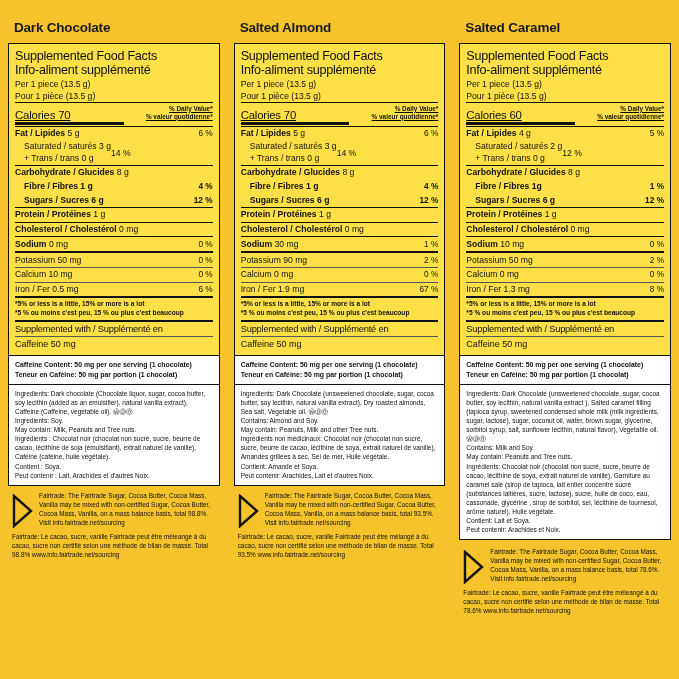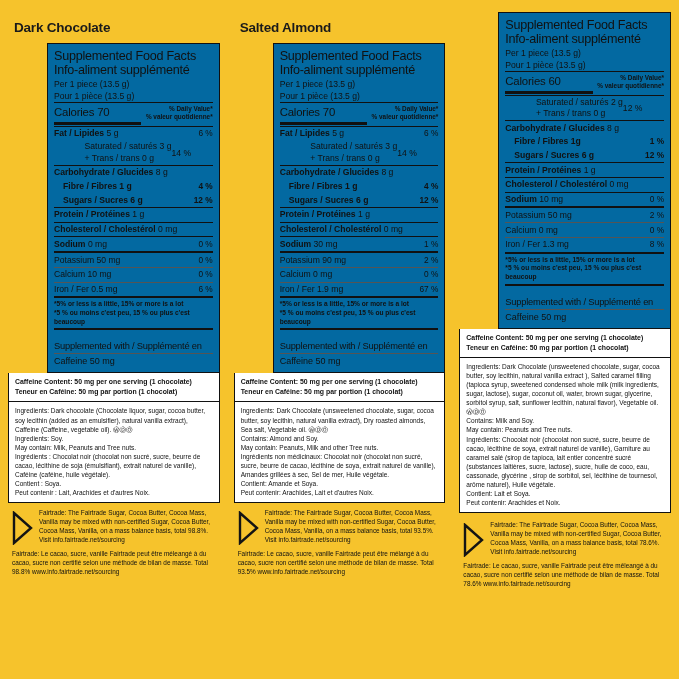--- a/index.html
+++ b/index.html
@@ -23,71 +23,71 @@
     min-width:0;
   }
   .flavor-title{
     font-size:13.5px;
     font-weight:bold;
     color:#1a1a1a;
     letter-spacing:-0.2px;
     margin:8px 0 8px 6px;
   }
   .panel{
-    background:#0369a1;
+    background:#fde047;
     border:1px solid #111;
     box-sizing:border-box;
     padding:5px 6px 4px 6px;
-    margin-left:39px;
   }
   .nf-title{
     font-size:12.6px;
     line-height:1.14;
     color:#111;
     letter-spacing:-0.25px;
   }
   .nf-serv{
     font-size:8.6px;
     line-height:1.28;
     color:#111;
     margin-top:1px;
   }
   .rule-med{border-top:2.5px solid #111;margin:0;}
   .rule-thin{border-top:1px solid #111;margin:0;}
   .rule-hair{border-top:0.8px solid #555;margin:0;}
 
   .cal-row{
-    display:flex;align-items:center;justify-content:space-between;
+    display:flex;align-items:flex-end;justify-content:space-between;
     padding:1px 0 1px 0;
+    text-decoration:underline;
   }
   .cal-left{font-size:11.4px;color:#111;letter-spacing:-0.2px;}
   .dv-head{
     font-size:6.4px;font-weight:bold;text-align:right;color:#111;
     line-height:1.25;padding-top:1px;white-space:nowrap;
   }
   .cal-underline{
     border-top:3px solid #111;width:55%;margin:0 0 1px 0;
   }
   .row{
     display:flex;justify-content:space-between;align-items:baseline;
     font-size:8.6px;color:#111;padding:1.5px 0 1.5px 0;line-height:1.25;
   }
   .row .lbl{padding-right:4px;}
   .row .val{white-space:nowrap;font-size:8.3px;}
   .b{font-weight:bold;text-align:center;}
   .ind1{padding-left:9px;}
   .ind2{padding-left:9px;font-weight:bold;}
-  .stack{display:flex;justify-content:center;align-items:center;
+  .stack{display:flex;justify-content:flex-start;align-items:center;
          font-size:8.6px;color:#111;padding:1px 0;}
   .stack .sub{line-height:1.3;}
   .foot{
     font-size:6.6px;line-height:1.32;color:#111;font-weight:bold;
     padding:2px 0 2px 0;
   }
-  .supp-title{font-size:9.3px;color:#111;padding:11px 0 2px 0;letter-spacing:-0.2px;}
+  .supp-title{font-size:9.3px;color:#111;padding:2px 0 2px 0;letter-spacing:-0.2px;}
   .supp-item{font-size:9px;color:#111;padding:2px 0 2px 0;}
 
   .caff-box{
     background:#fff;border:1px solid #111;border-top:none;
     box-sizing:border-box;padding:4px 6px 4px 6px;
   }
   .caff-line{font-size:6.9px;line-height:1.45;color:#111;}
   .caff-line b{font-weight:bold;}
 
   .ing-box{
@@ -329,37 +329,42 @@
             <path d="M2 2 L19 17 L2 32 Z" fill="none" stroke="#141414" stroke-width="2.4" stroke-linejoin="miter"></path>
           </svg>
       </div>
       <div class="ft-en">Fairtrade: The Fairtrade Sugar, Cocoa Butter, Cocoa Mass, Vanilla may be mixed with non-certified Sugar, Cocoa Butter, Cocoa Mass, Vanilla, on a mass balance basis, total 93.5%. Visit info.fairtrade.net/sourcing</div>
     </div>
     <div class="ft-fr">Fairtrade: Le cacao, sucre, vanille Fairtrade peut être mélangé à du cacao, sucre non certifié selon une méthode de bilan de masse. Total 93.5% www.info.fairtrade.net/sourcing</div>
     <div class="spacer"></div>
   </div>
 
   <div class="col col3">
+    <div class="flavor-title">Salted Caramel</div>
 
     <div class="panel">
       <div class="nf-title">Supplemented Food Facts</div>
       <div class="nf-title">Info-aliment supplémenté</div>
       <div class="nf-serv">Per 1 piece (13.5 g)</div>
       <div class="nf-serv">Pour 1 pièce (13.5 g)</div>
       <div class="rule-thin"></div>
       <div class="cal-row">
         <div class="cal-left">Calories 60</div>
         <div class="dv-head">
           <div>% Daily Value*</div>
           <div>% valeur quotidienne*</div>
         </div>
       </div>
       <div class="cal-underline"></div>
       <div class="rule-thin"></div>
 
+      <div class="row">
+        <span class="lbl"><b class="b">Fat / Lipides</b> <span>4 g</span></span>
+        <span class="val">5 %</span>
+      </div>
       <div class="stack">
         <div class="sub ind1">
           <div><span>Saturated / saturés</span> <span>2 g</span></div>
           <div>+ Trans / trans 0 g</div>
         </div>
         <span class="val">12 %</span>
       </div>
       <div class="rule-thin"></div>
 
       <div class="row">

